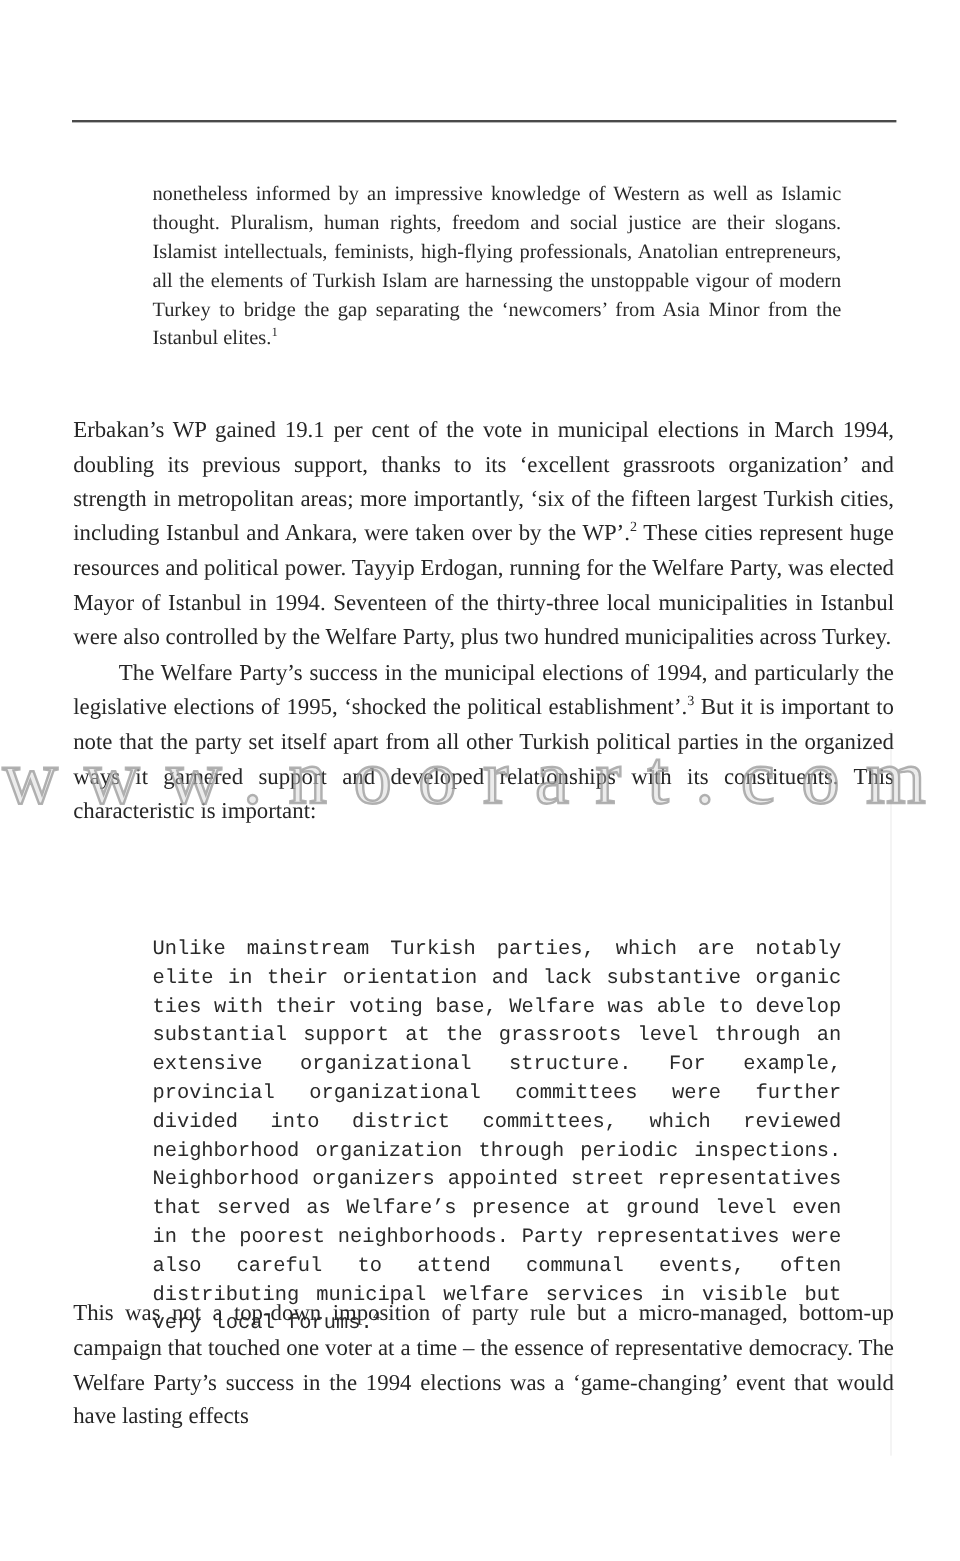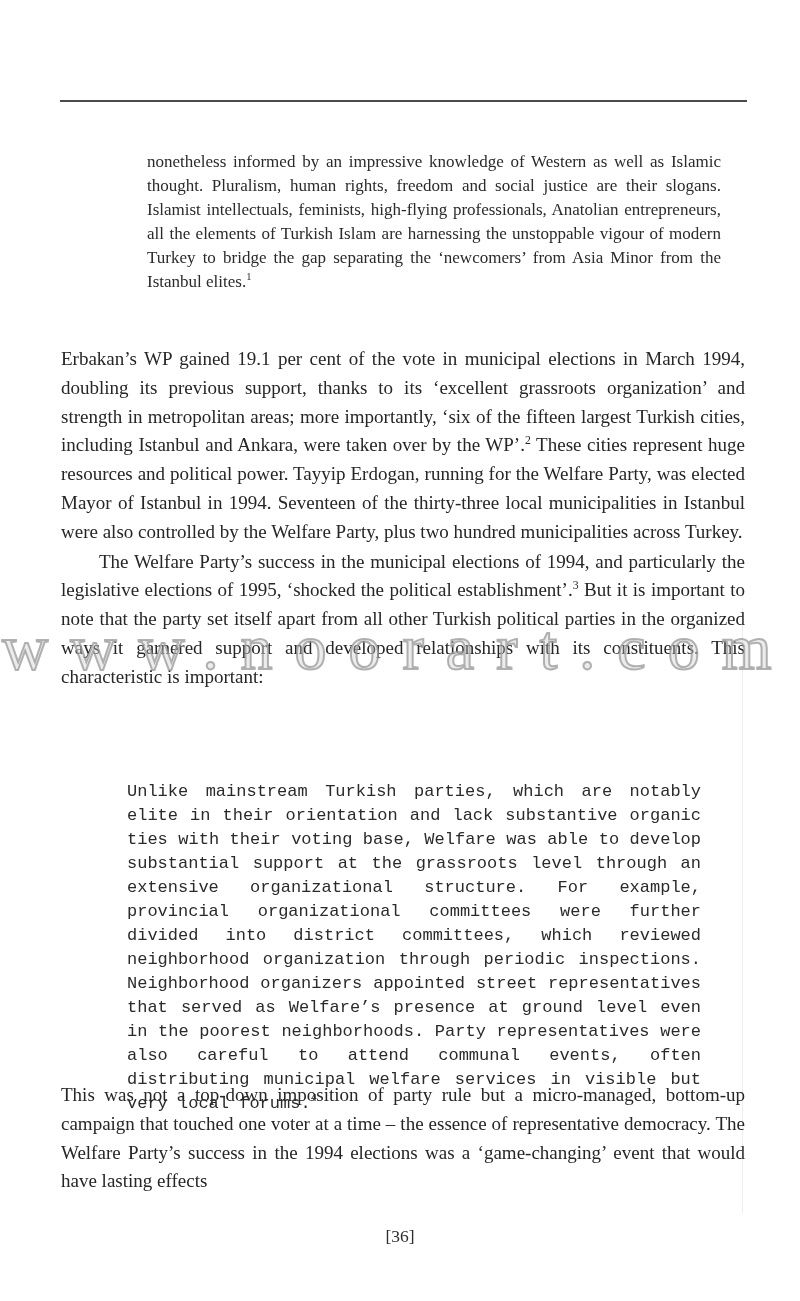--- a/index.html
+++ b/index.html
@@ -37,21 +37,21 @@
   }
   .blockquote {
     position: absolute;
     left: 127px;
     width: 574px;
     font-size: 17px;
     line-height: 24px;
     text-align: justify;
     color: #2a2a2a;
   }
-  .bq1 { top: 150px; margin-left: 20px; }
+  .bq1 { top: 150px; }
   .bq2 { top: 780px; font-family: Liberation Mono, monospace; }
   .body-text {
     position: absolute;
     left: 60px;
     width: 686px;
     font-size: 19px;
     line-height: 28.8px;
     text-align: justify;
     color: #262626;
   }
@@ -115,19 +115,18 @@
   </div>
 
   <div class="blockquote bq2">
     <span>Unlike mainstream Turkish parties, which are notably elite in their orientation and lack substantive organic ties with their voting base, Welfare was able to develop substantial support at the grassroots level through an extensive organizational structure. For example, provincial organizational committees were further divided into district committees, which reviewed neighborhood organization through periodic inspections. Neighborhood organizers appointed street representatives that served as Welfare’s presence at ground level even in the poorest neighborhoods. Party representatives were also careful to attend communal events, often distributing municipal welfare services in visible but very local forums.</span><sup class="footnote-marker">4</sup>
   </div>
 
   <div class="body-text para3">
     <p>This was not a top-down imposition of party rule but a micro-managed, bottom-up campaign that touched one voter at a time – the essence of representative democracy. The Welfare Party’s success in the 1994 elections was a ‘game-changing’ event that would have lasting effects</p>
   </div>
 
-  <div class="page-number">[36]</div>
 
   <div class="watermark">www.noorart.com</div>
 
   <div class="scan-line"></div>
 
 </div>
 
 </body></html>

